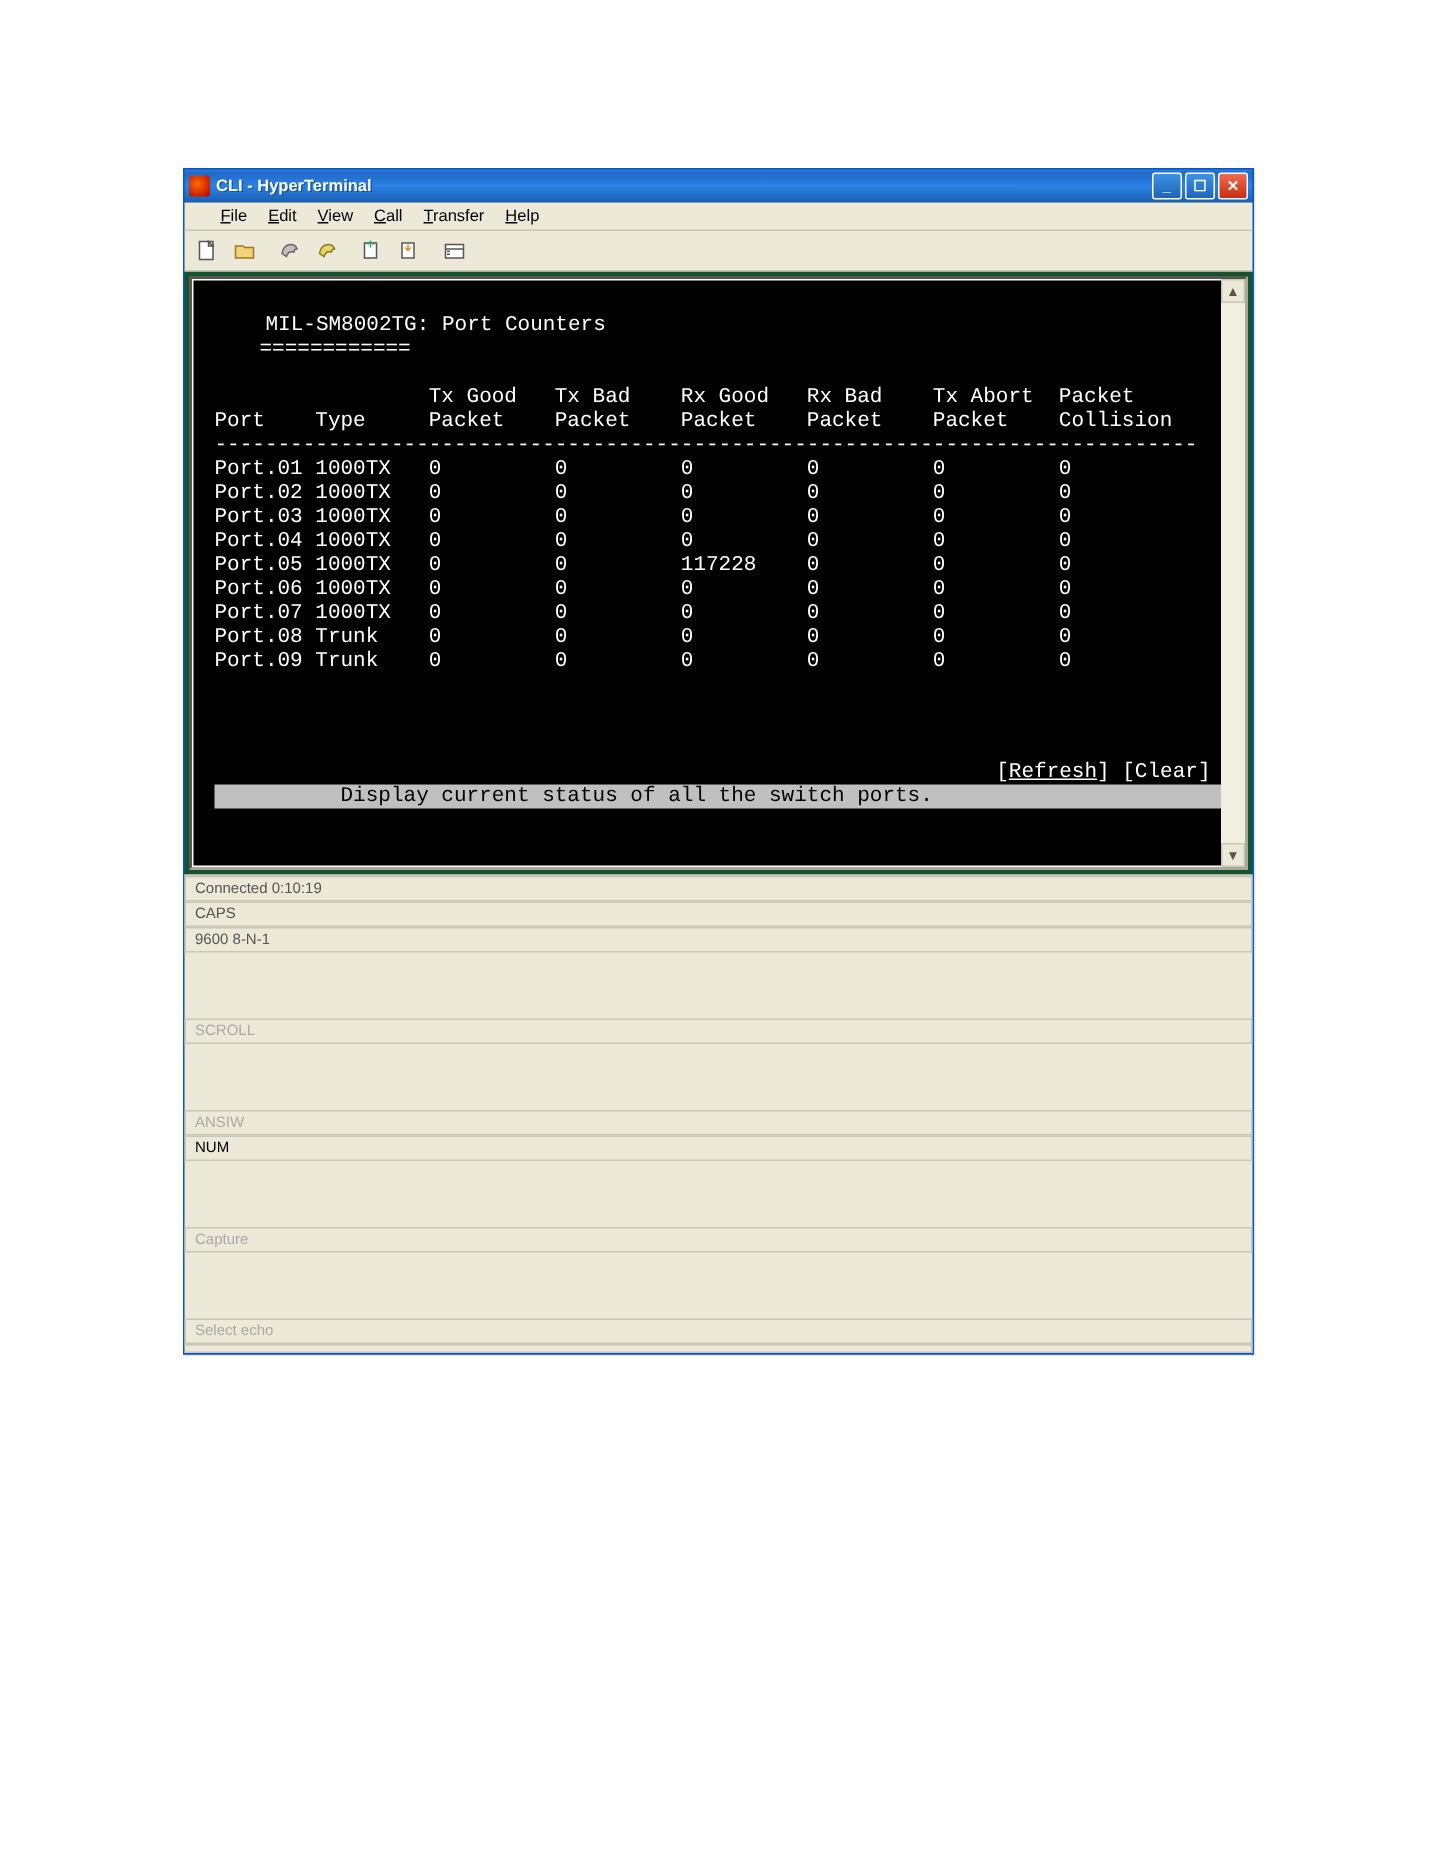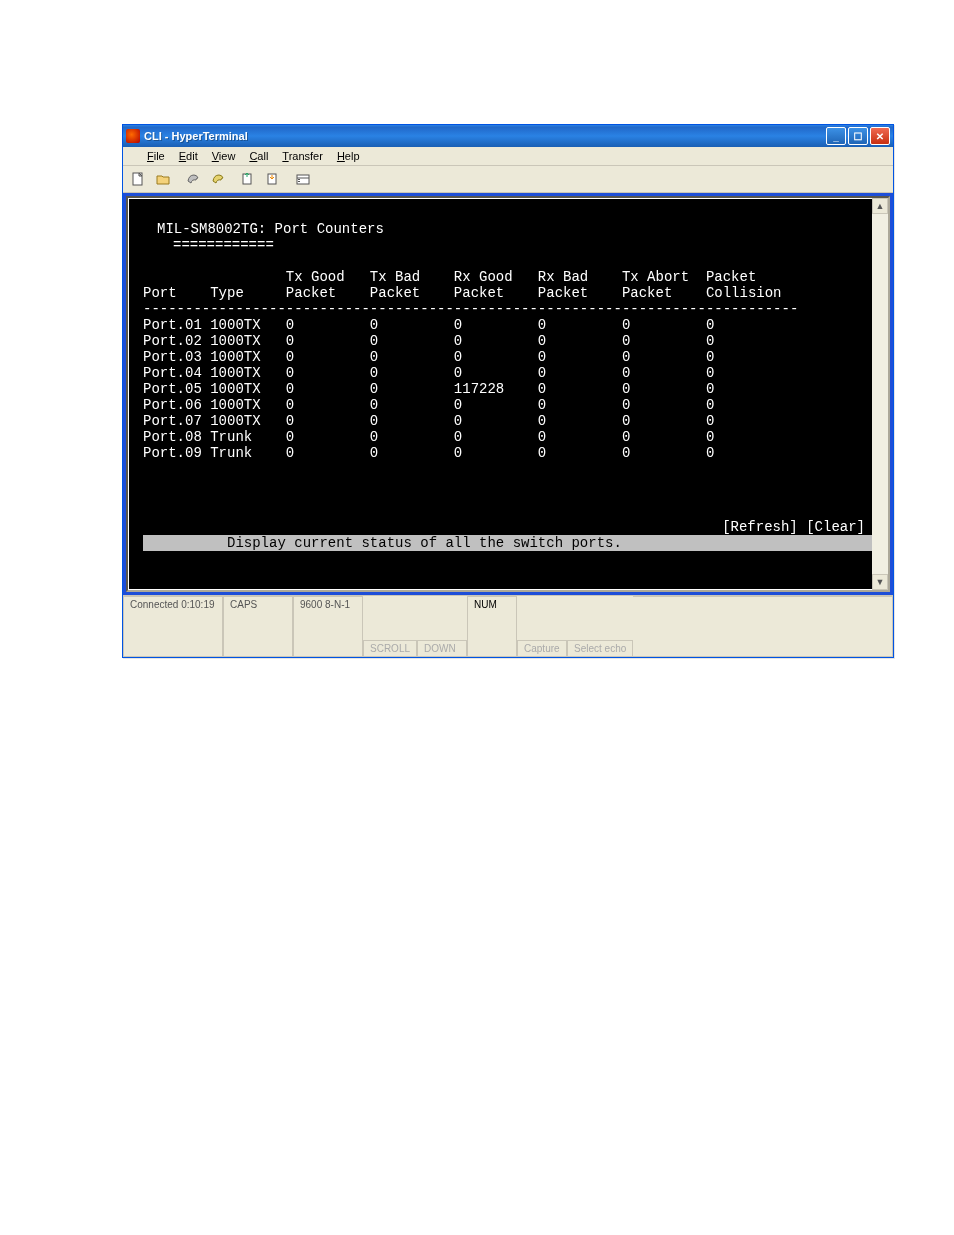--- a/index.html
+++ b/index.html
@@ -11,24 +11,24 @@
   }
   .outer {
     width: 954px;
     height: 1235px;
     position: relative;
     background: #fff;
   }
   .window {
     position: absolute;
     left: 122px;
-    top: 124px;
-    width: 772px;
+    top: 112px;
+    width: 714px;
     border: 1px solid #0054e3;
-    background: #1d4ed8;
+    background: #14532d;
     box-shadow: 1px 1px 0 rgba(0,0,0,.1);
   }
   .titlebar {
     background: linear-gradient(to bottom, #2a82e4, #2168c9 10%, #2a82e4 50%, #1a5fb4);
     color: #fff;
     height: 22px;
     display: flex;
     align-items: center;
     padding: 0 3px;
     font-weight: bold;
@@ -93,21 +93,21 @@
     color: #fff;
     font-family: "Courier New", monospace;
     font-size: 14px;
     line-height: 16px;
     padding: 22px 14px 8px 14px;
     min-height: 390px;
     white-space: pre;
     position:relative;
     letter-spacing: 0px;
   }
-  .terminal .hdr { margin-left: 14px; }
+  .terminal .hdr { margin-left: 34px; }
   .terminal .underline { margin-left:30px; }
   .colhdr { margin-top:16px; }
   .divider { margin-left:14px; }
   .actions { text-align:right; margin-top:58px; color:#fff; padding-right:8px;}
   .helpbar {
     color:#000; background:#c0c0c0;
     margin: 0;
   }
   .navhelp { color:#fff; margin: 0; }
   .scrollbar-v {
@@ -117,20 +117,21 @@
   }
   .sb-btn { height:16px; background:#ece9d8; border:1px solid #cac6b8; font-size:9px; text-align:center; line-height:14px; color:#555; cursor:pointer;}
   .sb-track { flex:1; background:#f1efe2; }
 
   .statusbar {
     border-top:1px solid #cac6b8;
     background:#ece9d8;
     display:flex;
     font-size:10px;
     color:#555;
+    flex-direction:column;
   }
   .status-cell {
     border:1px solid #cac6b8;
     padding:2px 6px;
     min-width:50px;
   }
   .status-cell.dim { color:#aaa;margin-top:44px; }
   .status-cell.on { color:#000; }
   .status-cell.flex { flex:1; border-left:none; }
 </style>
@@ -213,34 +214,34 @@
 
     <div class="terminal-frame">
       <div class="terminal"><div class="hdr">MIL-SM8002TG: Port Counters</div><div class="underline">============</div><div class="colhdr"><div>                 Tx Good   Tx Bad    Rx Good   Rx Bad    Tx Abort  Packet</div><div>Port    Type     Packet    Packet    Packet    Packet    Packet    Collision</div></div><div class="divider" style="margin-left:0">------------------------------------------------------------------------------</div><div id="rows"><div>Port.01 1000TX   0         0         0         0         0         0
 Port.02 1000TX   0         0         0         0         0         0
 Port.03 1000TX   0         0         0         0         0         0
 Port.04 1000TX   0         0         0         0         0         0
 Port.05 1000TX   0         0         117228    0         0         0
 Port.06 1000TX   0         0         0         0         0         0
 Port.07 1000TX   0         0         0         0         0         0
 Port.08 Trunk    0         0         0         0         0         0
-Port.09 Trunk    0         0         0         0         0         0</div></div><div class="actions">[<span style="">Refresh</span>] [<span>Clear</span>]</div><div class="helpbar">          Display current status of all the switch ports.          </div></div>
+Port.09 Trunk    0         0         0         0         0         0</div></div><div class="actions">[<span style="text-decoration:underline">Refresh</span>] [<span>Clear</span>]</div><div class="helpbar">          Display current status of all the switch ports.          </div></div>
       <div class="scrollbar-v">
         <div class="sb-btn">▲</div>
         <div class="sb-track"></div>
         <div class="sb-btn">▼</div>
       </div>
     </div>
 
     <div class="statusbar">
       <div class="status-cell" style="min-width:100px">Connected 0:10:19</div>
       <div class="status-cell" style="min-width:70px">CAPS</div>
       <div class="status-cell" style="min-width:70px">9600 8-N-1</div>
       <div class="status-cell dim">SCROLL</div>
-      <div class="status-cell dim">DOWN</div>
+      <div class="status-cell dim">ANSIW</div>
       <div class="status-cell on">NUM</div>
       <div class="status-cell dim">Capture</div>
       <div class="status-cell dim">Select echo</div>
       <div class="status-cell flex"></div>
     </div>
 
   </div>
 </div>
 
 </body></html>

